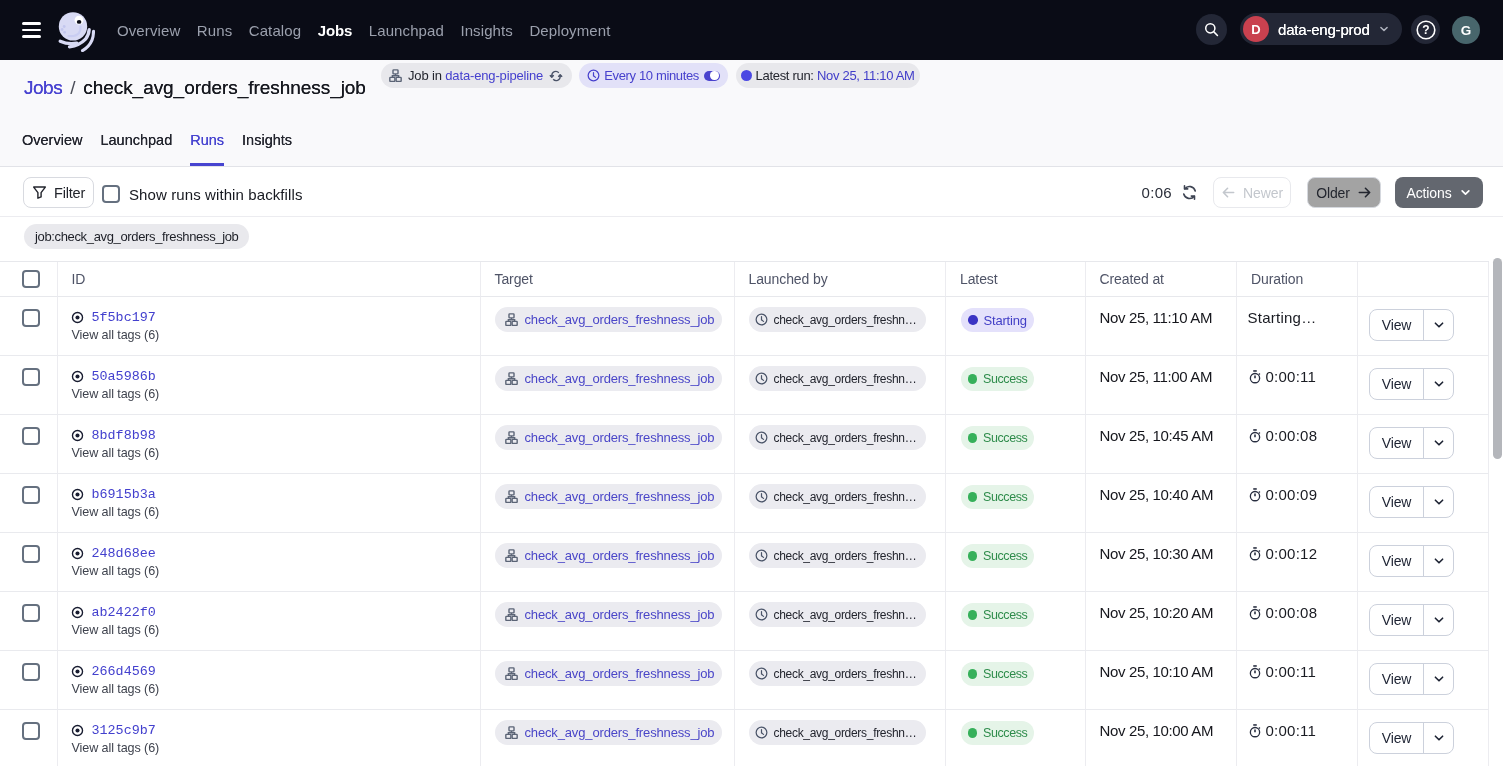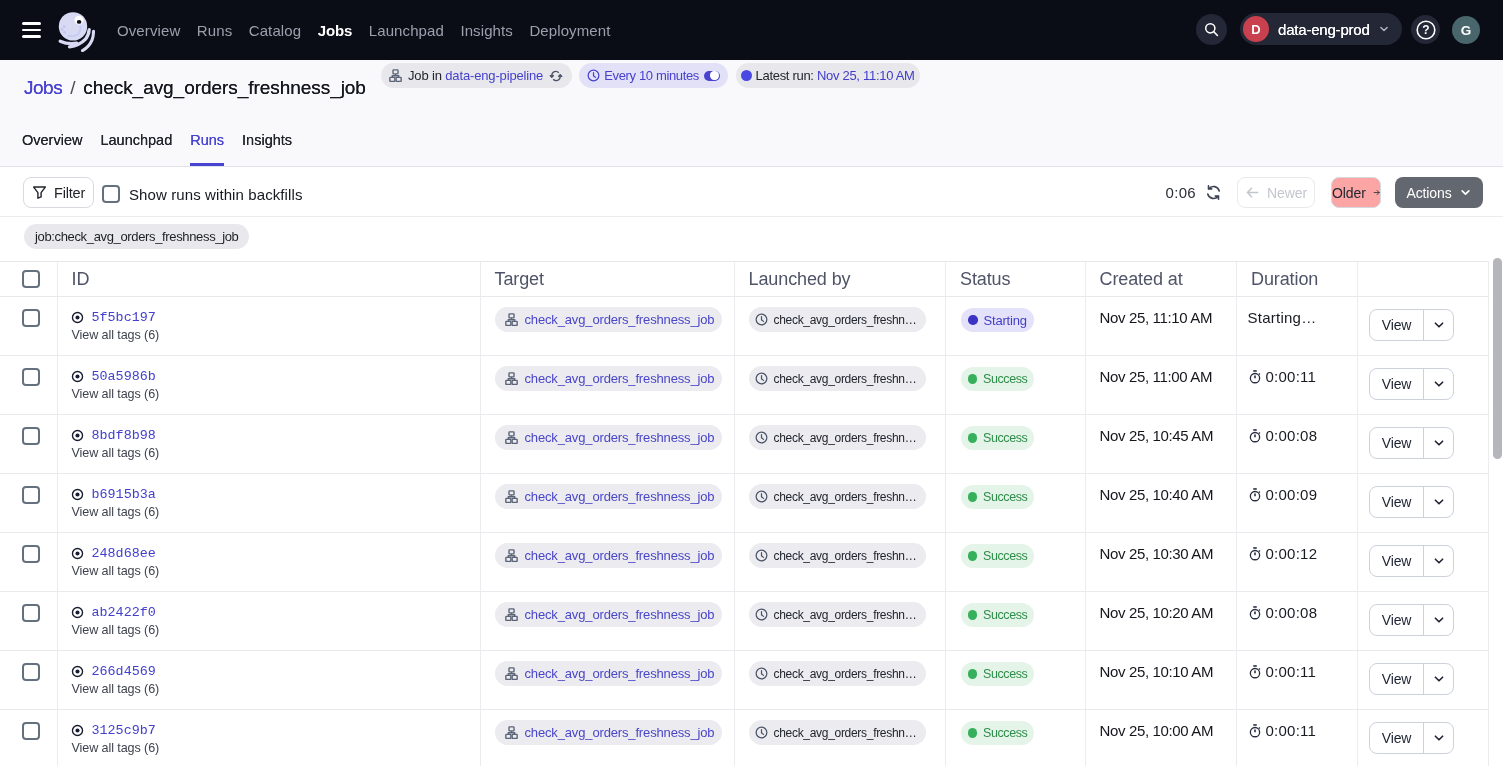--- a/index.html
+++ b/index.html
@@ -56,33 +56,33 @@
   font-size:14.5px; color:#22242b; letter-spacing:-0.2px; }
 .cbx { display:inline-block; width:18px; height:18px; border:2px solid #65707f; border-radius:4px; background:#fff; }
 .showruns { position:absolute; left:102px; top:18px; display:flex; align-items:center; gap:9px;
   font-size:15px; color:#16181f; letter-spacing:0.1px; }
 .tb-r { position:absolute; right:20px; top:10px; height:31px; display:flex; align-items:center; }
 .counter { font-size:15px; color:#2a2e39; letter-spacing:0.3px; }
 .rficon { margin:0 15px 0 9px; display:flex; }
 .btn { height:31px; border-radius:8px; display:flex; align-items:center; justify-content:center;
   font-size:14px; letter-spacing:-0.1px; }
 .btn-newer { width:78px; border:1px solid #e8e9ed; color:#c3c7cd; gap:7px; margin-right:16px; background:#fff; }
-.btn-older { width:50px; border:1px solid #d5d8de; color:#23262f; gap:7px; margin-right:14px; background:#fca5a5; }
+.btn-older { width:74px; border:1px solid #d5d8de; color:#23262f; gap:7px; margin-right:14px; background:#a3a3a3; }
 .btn-act { width:88px; background:#63676f; color:#fff; gap:7px; }
 
 
 .tagrow { position:absolute; left:24px; top:224px; }
 .jobtag { display:inline-flex; align-items:center; height:25px; padding:0 11px; background:#e9e9ed;
   border-radius:13px; font-size:13px; color:#1d1f27; letter-spacing:-0.35px; }
 
 
 .table { position:absolute; left:0; top:261px; width:1489px; }
 .thead, .tr { display:grid; grid-template-columns:57.5px 423px 254px 211.5px 139.5px 151.5px 120.5px 131px; }
 .thead { height:36px; border-top:1px solid #e7e8ec; }
-.thead .th { border-bottom:1px solid #e7e8ec; border-right:1px solid #ececf0; font-size:18px;
+.thead .th { border-bottom:1px solid #e7e8ec; border-right:1px solid #ececf0; font-size:14px;
   color:#4f5467; display:flex; align-items:center; padding-left:14px; letter-spacing:-0.1px; }
 .thead .th:last-child { border-right:1px solid #ececf0; }
 .th.c-chk { padding-left:22px; }
 .tr { height:59px; }
 .td { border-bottom:1px solid #e9eaee; border-right:1px solid #ececf0; padding:10px 12px 0 14px; overflow:hidden; }
 .td.c-chk { padding:12px 0 0 22px; }
 .td.c-id { padding-left:13px; }
 .td.c-du { padding-left:10.5px; }
 .td.c-st { padding-left:15px; }
 .idline { display:flex; align-items:center; gap:8px; height:20px; }
@@ -241,21 +241,21 @@
 <div class="tagrow"><span class="jobtag">job:check_avg_orders_freshness_job</span></div>
 
 <div class="table">
   <div class="thead">
     <div class="th c-chk">
         <span class="cbx"></span>
       </div>
     <div class="th">ID</div>
       <div class="th">Target</div>
       <div class="th">Launched by</div>
-    <div class="th">Status</div>
+    <div class="th">Latest</div>
       <div class="th">Created at</div>
       <div class="th">Duration</div>
       <div class="th"></div>
   </div>
 <div class="tr">
 <div class="td c-chk"><span class="cbx"></span></div>
 <div class="td c-id">
         <div class="idline">
           <svg width="13" height="13" viewBox="0 0 16 16" fill="none">
             <circle cx="8" cy="8" r="6.2" stroke="#181c30" stroke-width="1.7"></circle>

